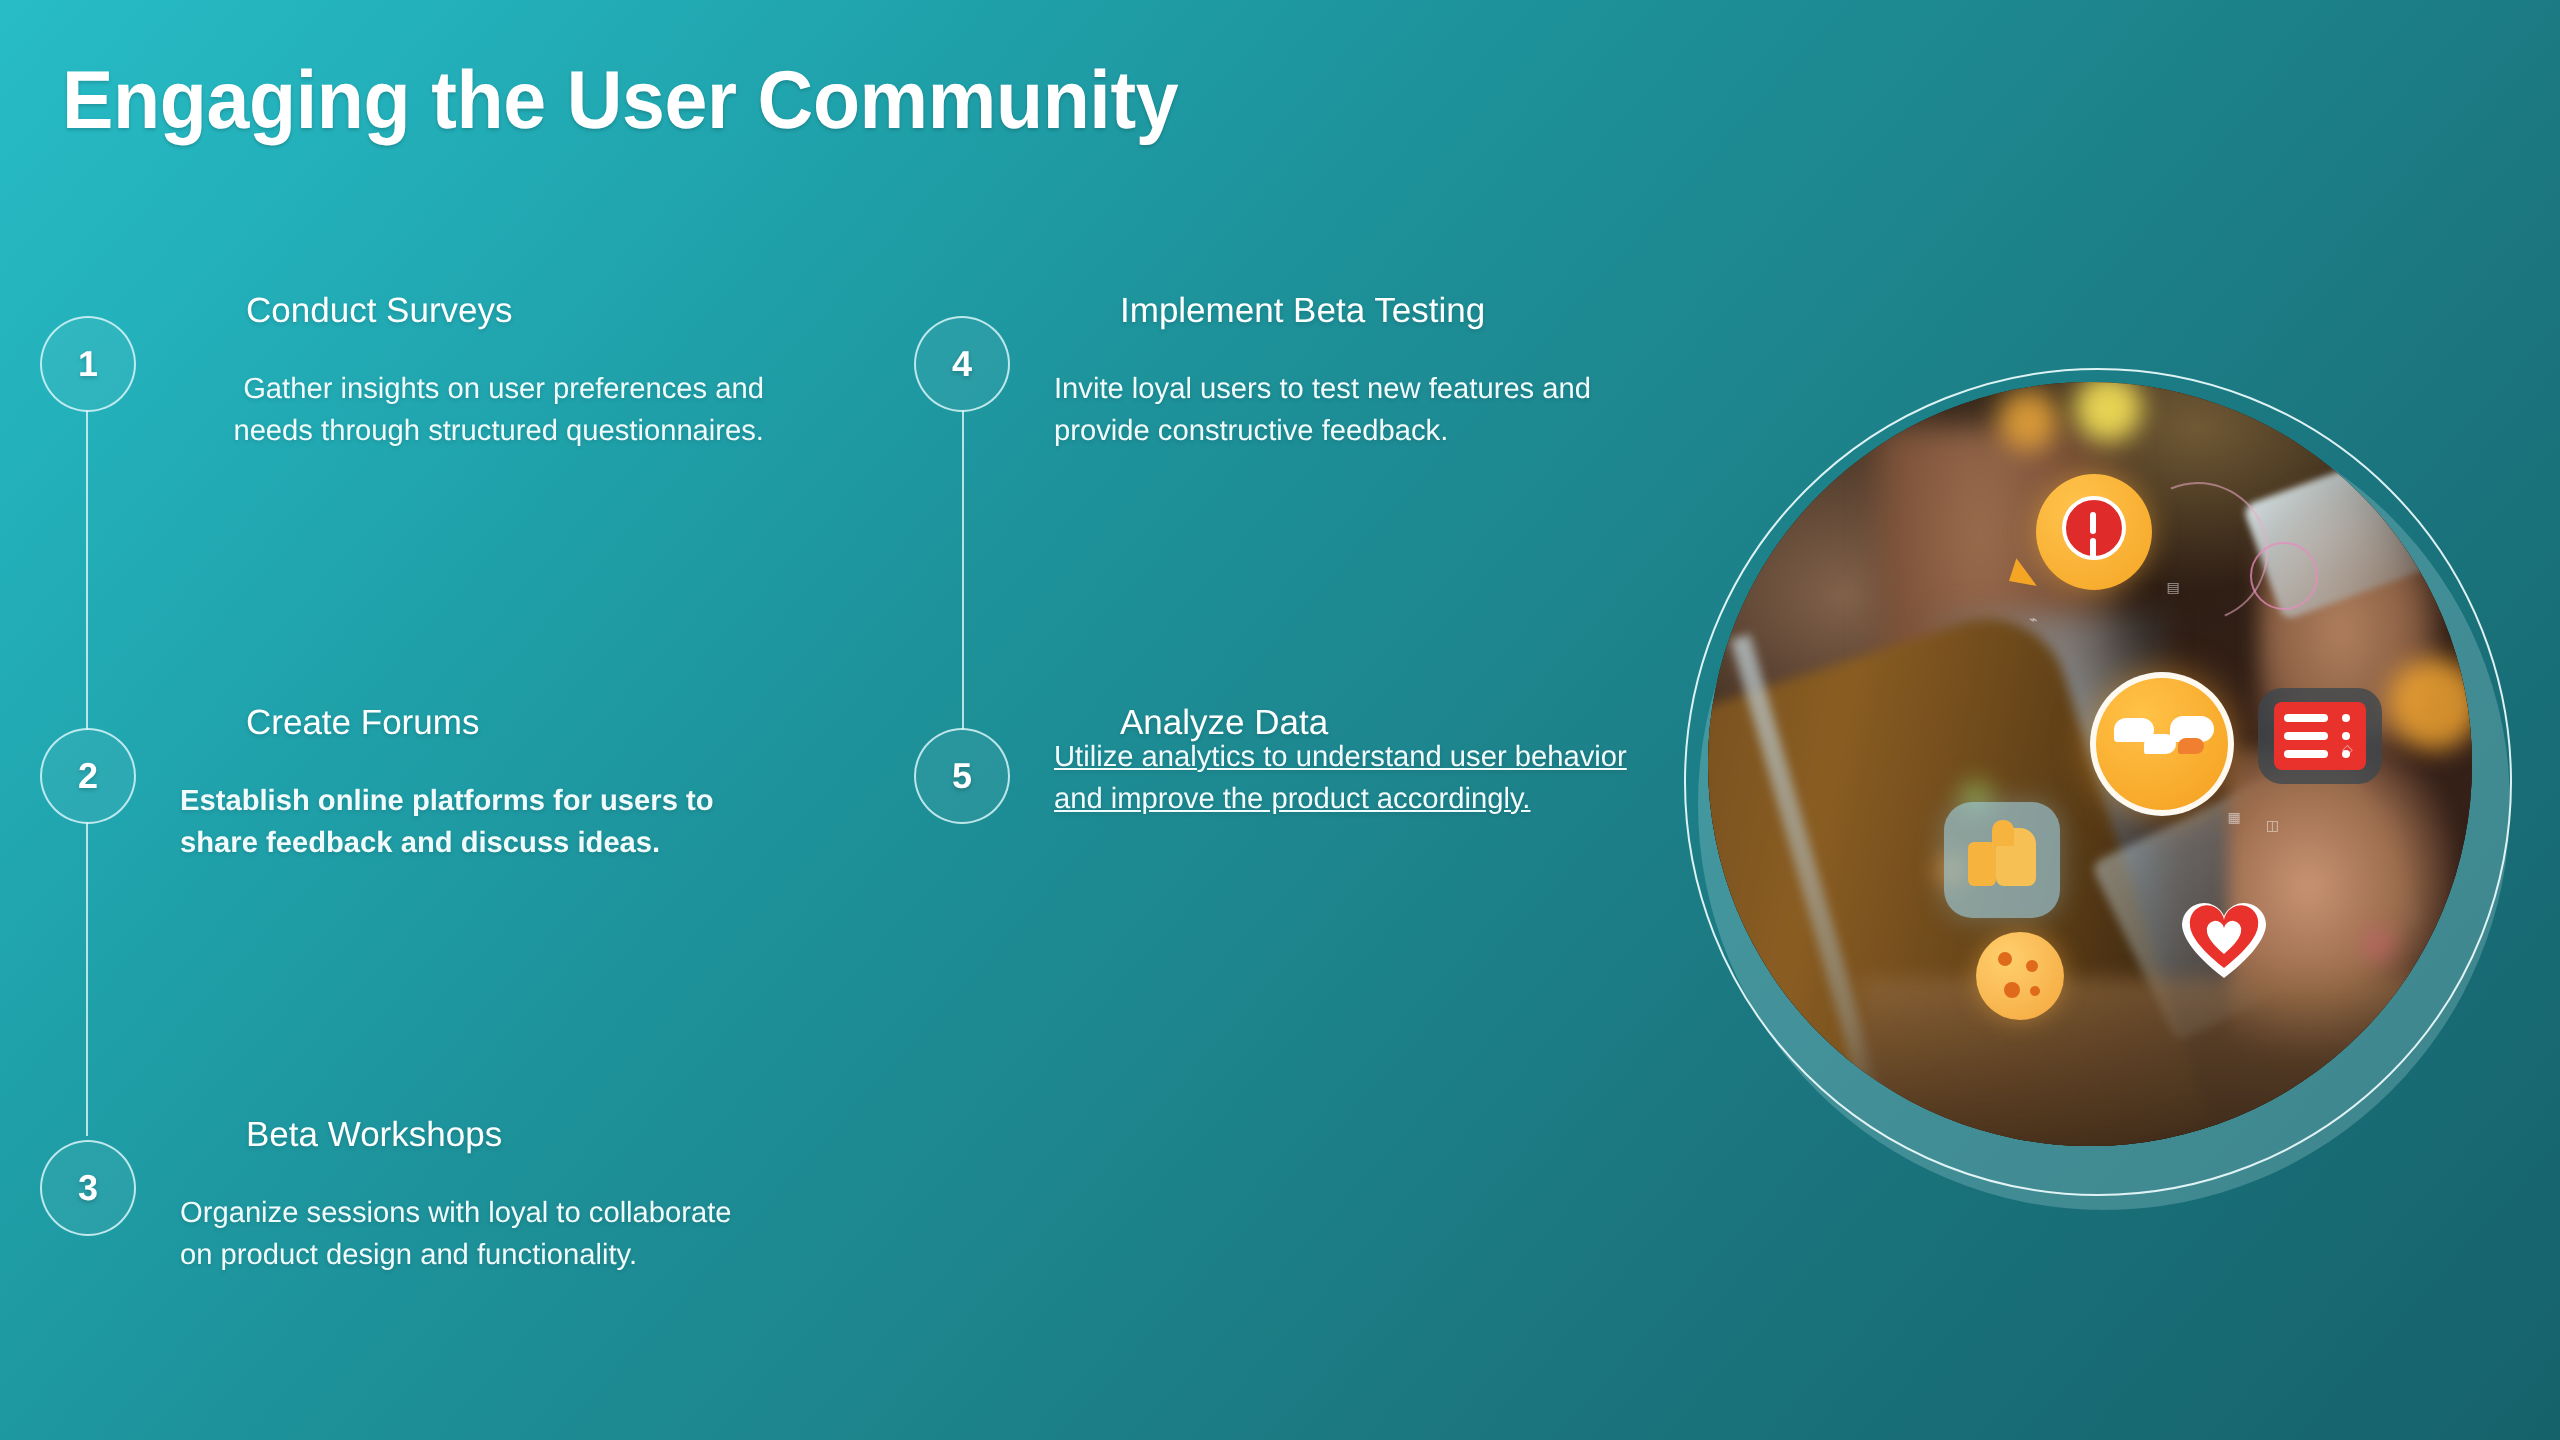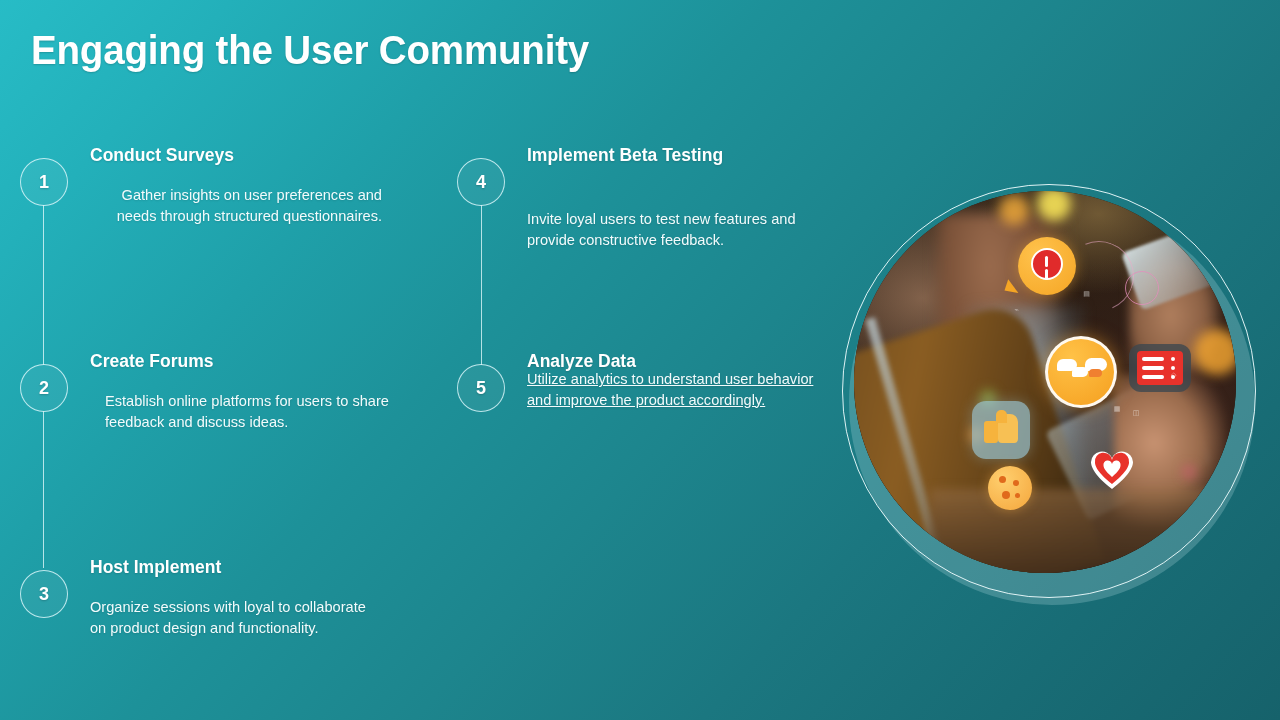--- a/index.html
+++ b/index.html
@@ -64,24 +64,25 @@
   }
   .connector {
     position: absolute;
     width: 1.4px;
     background: rgba(225,248,250,0.78);
     z-index: 1;
   }
   .step-head {
     position: absolute;
     font-size: 17.5px;
-    font-weight: bold;
+    font-weight: normal;
     color: #ffffff;
     white-space: nowrap;
     text-shadow: 0 1px 2px rgba(0,0,0,0.15);
+    margin-left: 33px;
   }
   .step-body {
     position: absolute;
     font-size: 14.6px;
     line-height: 20.6px;
     color: #f2fbfc;
     text-shadow: 0 1px 2px rgba(0,0,0,0.13);
   }
 
   
@@ -338,39 +339,39 @@
     </div>
     <div class="step-head" style="left:90px; top:145px;">Conduct Surveys</div>
     <div class="step-body" style="left:90px; top:185px; width:292px;text-align:right;">Gather insights on user preferences and needs through structured questionnaires.</div>
   </div>
 
   <div class="step">
     <div class="circle" style="left:20px; top:364px;">
       <span>2</span>
     </div>
     <div class="step-head" style="left:90px; top:351px;">Create Forums</div>
-    <div class="step-body" style="left:105px; top:391px; width:300px;">Establish online platforms for users to share feedback and discuss ideas.</div>
+    <div class="step-body" style="left:90px; top:391px; width:300px;font-weight:bold;">Establish online platforms for users to share feedback and discuss ideas.</div>
   </div>
 
   <div class="step">
     <div class="circle" style="left:20px; top:570px;">
       <span>3</span>
     </div>
-    <div class="step-head" style="left:90px; top:557px;">Host Implement</div>
+    <div class="step-head" style="left:90px; top:557px;">Beta Workshops</div>
     <div class="step-body" style="left:90px; top:597px; width:280px;">Organize sessions with loyal to collaborate on product design and functionality.</div>
   </div>
 
   <div class="connector" style="left:481px; top:205px; height:160px;"></div>
 
   <div class="step">
     <div class="circle" style="left:457px; top:158px;">
       <span>4</span>
     </div>
     <div class="step-head" style="left:527px; top:145px;">Implement Beta Testing</div>
-    <div class="step-body" style="left:527px; top:185px; width:300px;margin-top:24px;">Invite loyal users to test new features and provide constructive feedback.</div>
+    <div class="step-body" style="left:527px; top:185px; width:300px;">Invite loyal users to test new features and provide constructive feedback.</div>
   </div>
 
   <div class="step">
     <div class="circle" style="left:457px; top:364px;">
       <span>5</span>
     </div>
     <div class="step-head" style="left:527px; top:351px;text-align:center;">Analyze Data</div>
     <div class="step-body" style="left:527px; top:369px; width:290px;text-decoration:underline;">Utilize analytics to understand user behavior and improve the product accordingly.</div>
   </div>
 

